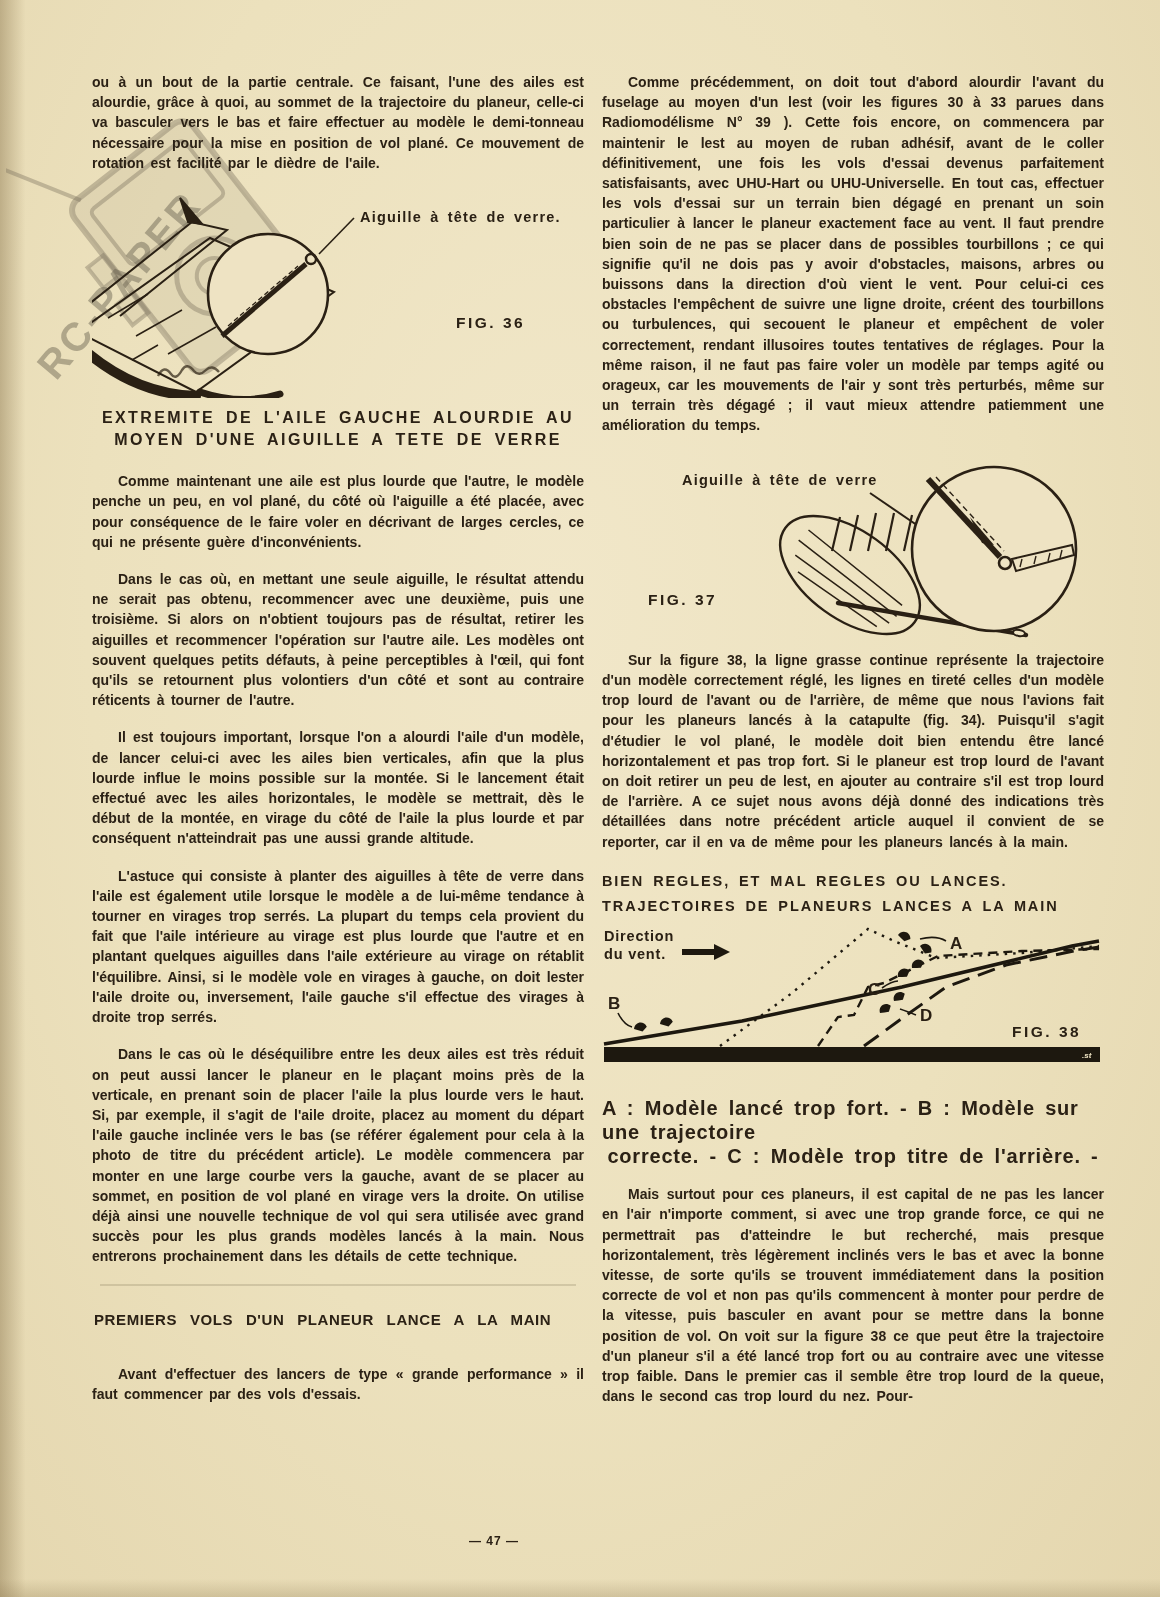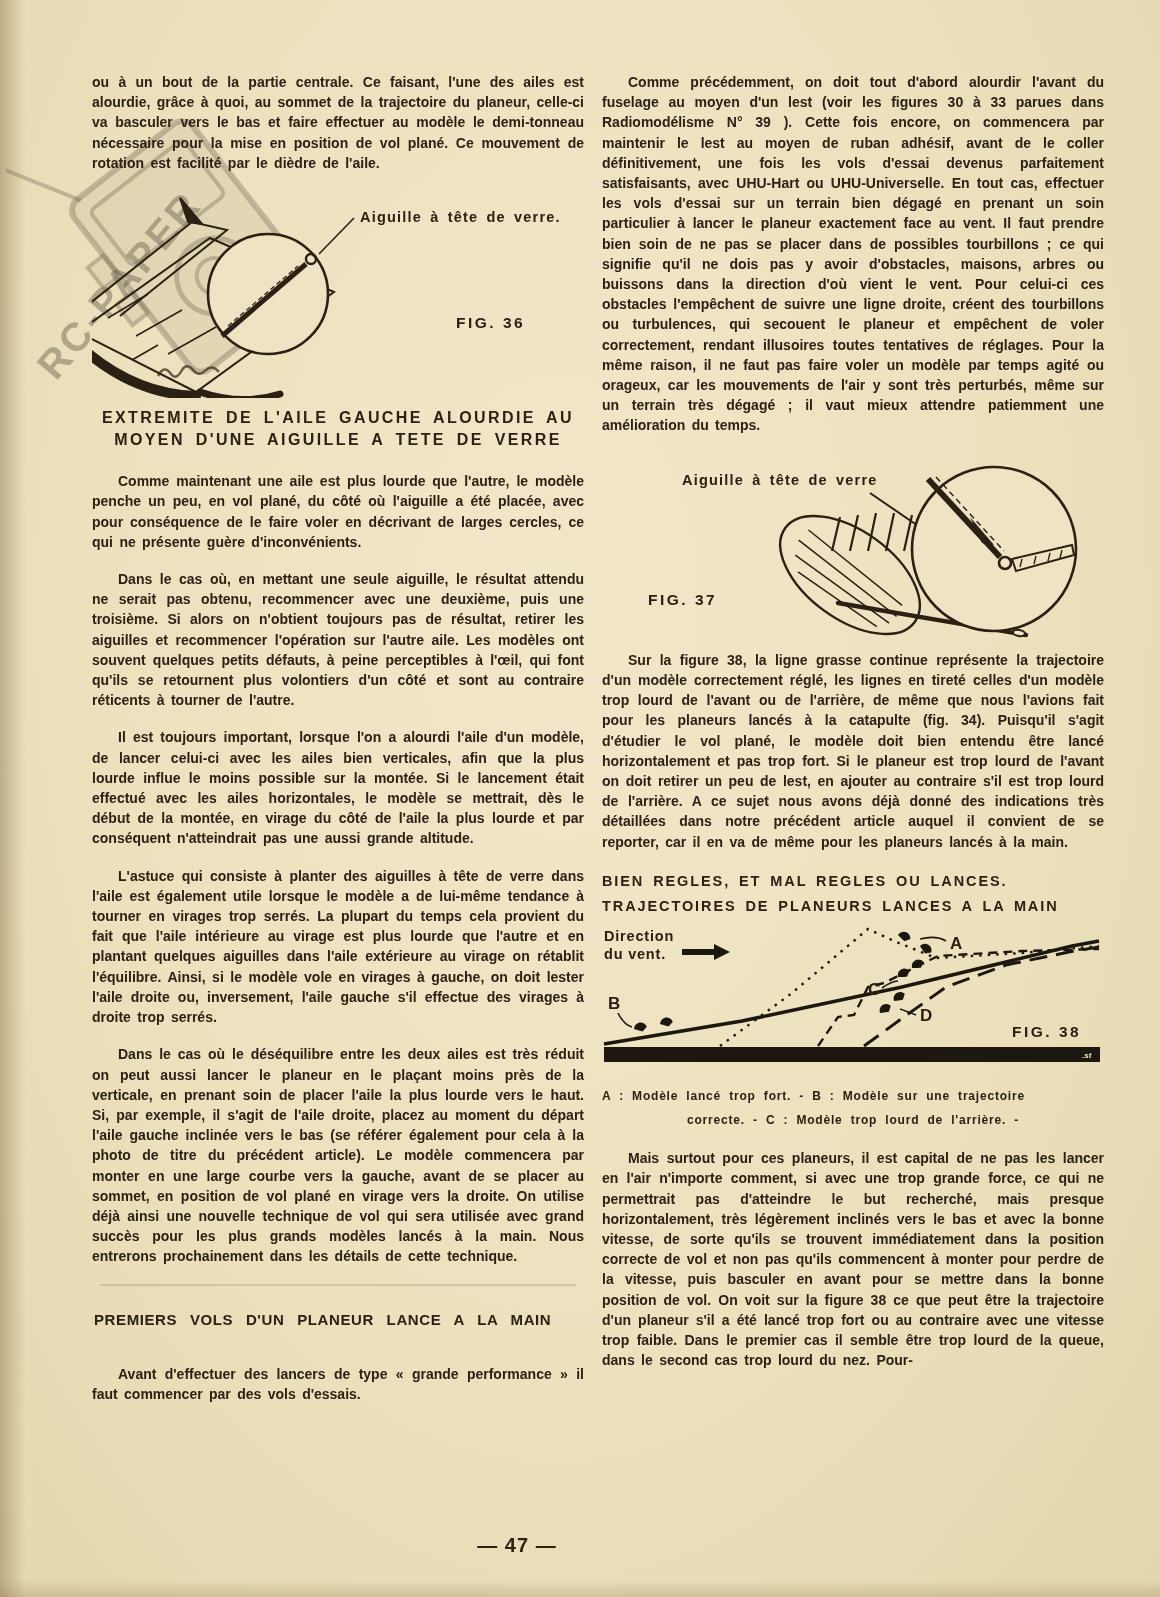--- a/index.html
+++ b/index.html
@@ -39,28 +39,28 @@
   }
   .section-heading{
     font-size:15px;letter-spacing:.6px;word-spacing:8px;
     margin:0 0 34px 2px;white-space:nowrap;
   }
   .fig38-heading{
     font-size:14.5px;line-height:25px;letter-spacing:1.9px;word-spacing:3px;
     margin:4px 0 6px 0;
   }
   .fig38-caption{
-    font-size:12px;line-height:24px;letter-spacing:.8px;word-spacing:4px;
-    margin:4px 0 16px 0;
+    font-size:20px;line-height:24px;letter-spacing:.8px;word-spacing:4px;
+    margin:16px 0 16px 0;
   }
   .fig38-caption .cap-line{display:block;}
   .fig38-caption .cap-center{text-align:center;}
   .footer{
     position:absolute;left:0;top:1534px;width:988px;text-align:center;
-    font-size:20px;letter-spacing:1px;color:#2b2115;margin-left:23px;
+    font-size:12px;letter-spacing:1px;color:#2b2115;
   }
   svg text{font-family:"Liberation Sans",sans-serif;font-weight:700;fill:#2a2014;}
   svg .callout{font-size:14.5px;letter-spacing:1.2px;word-spacing:3px;}
   svg .figlabel{font-size:15.5px;letter-spacing:2.5px;}
   svg .diagram-letter{font-size:17px;letter-spacing:1px;}
   svg .wind-label{font-size:14.5px;letter-spacing:.8px;}
   .watermark{position:absolute;left:6px;top:18px;pointer-events:none;}
 </style>
 </head>
 <body>
@@ -221,20 +221,20 @@
 
         <text class="figlabel" x="410" y="112">FIG. 38</text>
 
         <rect x="2" y="122" width="496" height="15" fill="#1d180f"></rect>
         <text x="480" y="133" style="font-size:8px;fill:#eee3c3;font-style:italic;">.st</text>
       </svg>
     </div>
 
     <div class="fig38-caption">
       <span class="cap-line">A :  Modèle lancé trop fort. - B :  Modèle sur une trajectoire</span>
-      <span class="cap-line cap-center">correcte. - C :  Modèle trop lourd de l'arrière. -</span>
+      <span class="cap-line cap-center">correcte. - C :  Modèle trop titre de l'arrière. -</span>
     </div>
 
     <p>Mais surtout pour ces planeurs, il est capital de ne pas les lancer en l'air n'importe comment, si avec une trop grande force, ce qui ne permettrait pas d'atteindre le but recherché, mais presque horizontalement, très légèrement inclinés vers le bas et avec la bonne vitesse, de sorte qu'ils se trouvent immédiatement dans la position correcte de vol et non pas qu'ils commencent à monter pour perdre de la vitesse, puis basculer en avant pour se mettre dans la bonne position de vol. On voit sur la figure 38 ce que peut être la trajectoire d'un planeur s'il a été lancé trop fort ou au contraire avec une vitesse trop faible. Dans le premier cas il semble être trop lourd de la queue, dans le second cas trop lourd du nez. Pour-</p>
   </div>
 
   <div class="footer">— 47 —</div>
 </div>
 
 </body></html>

